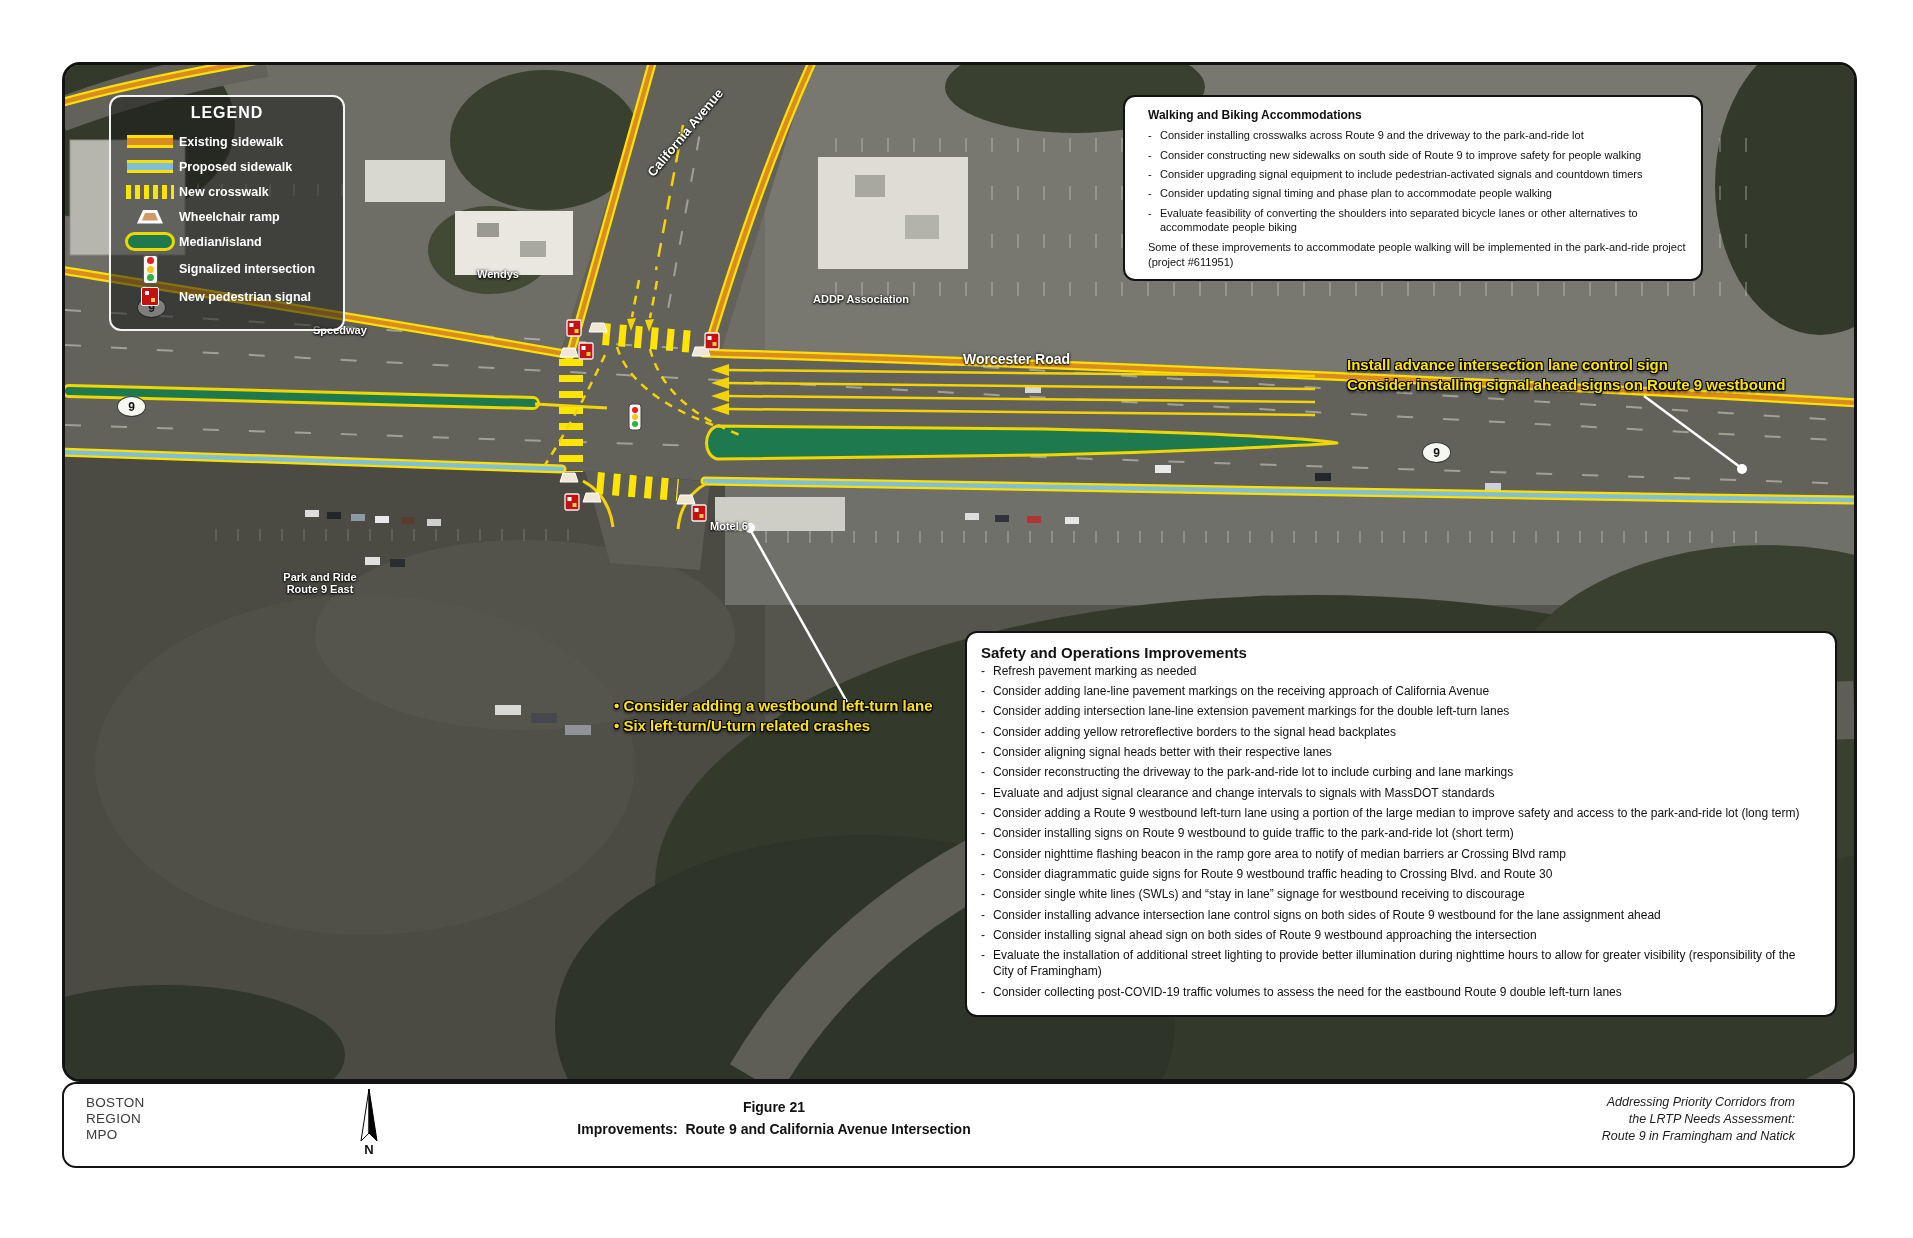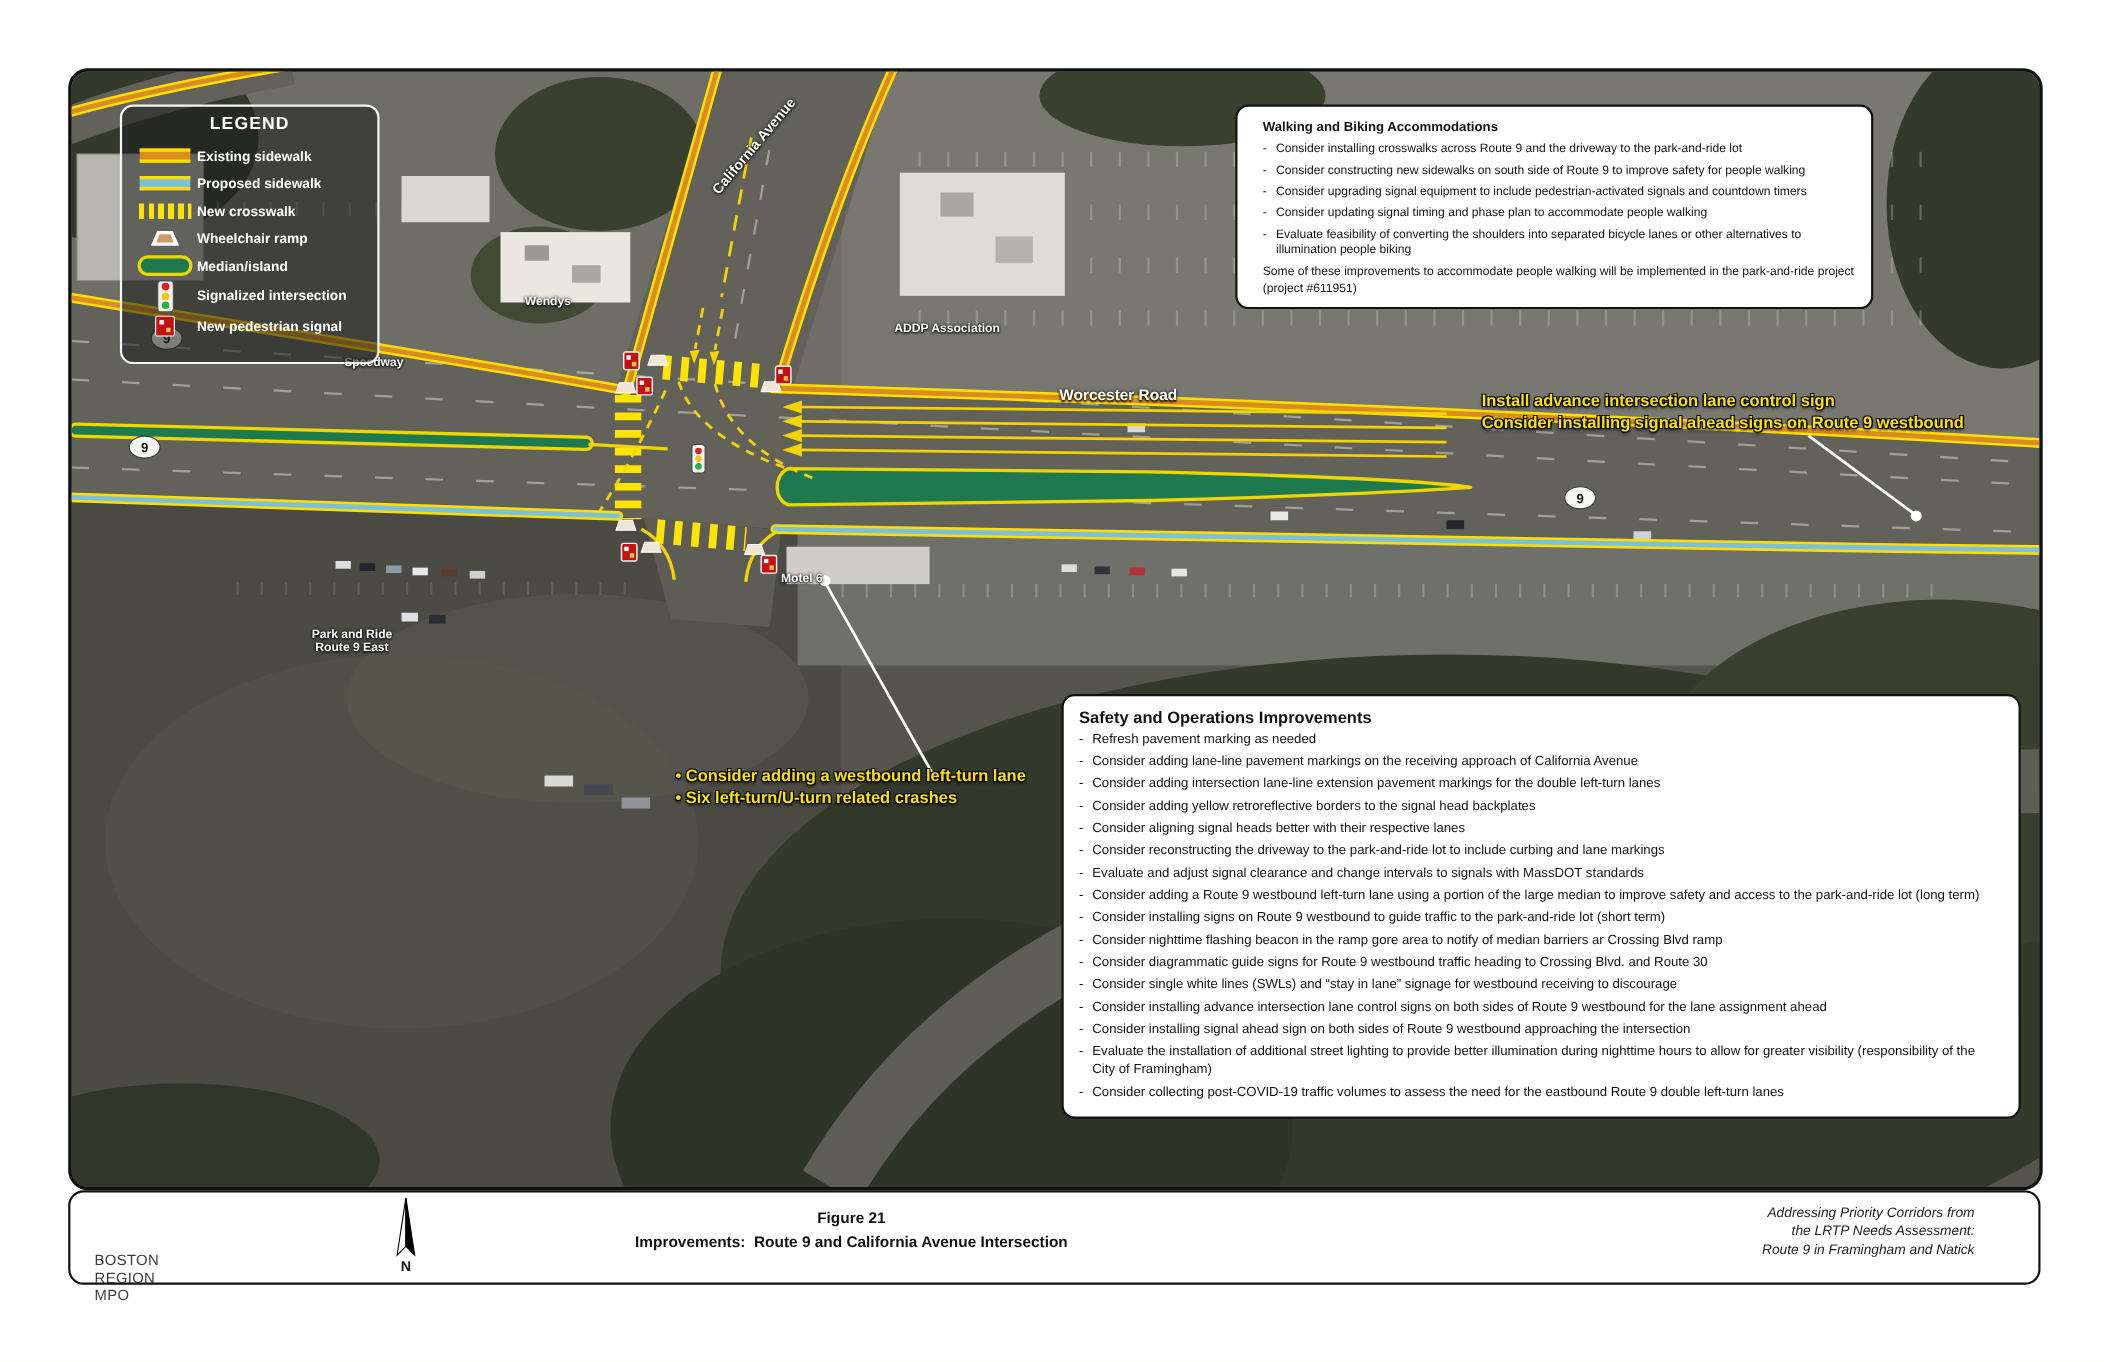--- a/index.html
+++ b/index.html
@@ -53,21 +53,21 @@
   .center2{text-align:center;white-space:normal;width:120px;}
   .shield{position:absolute;width:27px;height:19px;background:#f7f7f2;border:1px solid #3a3a3a;
           border-radius:50%;display:flex;align-items:center;justify-content:center;
           font-size:12px;font-weight:bold;color:#111;}
   .ynote{position:absolute;color:#ffe400;font-weight:bold;font-size:15px;line-height:1.32;white-space:nowrap;
          text-shadow:-1px -1px 0 #000,1px -1px 0 #000,-1px 1px 0 #000,1px 1px 0 #000,0 2px 3px #000;}
 
   
   #footer{position:absolute;left:62px;top:1082px;width:1789px;height:82px;background:#fff;
           border:2.5px solid #121212;border-radius:14px;}
-  .f-org{position:absolute;left:22px;top:11px;font-size:13.5px;line-height:16px;color:#3c3c3c;letter-spacing:.3px;margin-top:43px;}
+  .f-org{position:absolute;left:22px;top:11px;font-size:13.5px;line-height:16px;color:#3c3c3c;letter-spacing:.3px;}
   .f-north{position:absolute;left:292px;top:4px;width:26px;text-align:center;}
   .f-north .nlab{font-size:13px;font-weight:bold;color:#111;margin-top:-8px;}
   .f-center{position:absolute;left:0;top:15px;width:1420px;text-align:center;color:#111;}
   .f-center .fl{font-weight:bold;font-size:14px;}
   .f-center .ft{font-weight:bold;font-size:14px;margin-top:6px;white-space:pre;}
   .f-right{position:absolute;right:58px;top:10px;text-align:right;font-style:italic;font-size:12.5px;
            line-height:17px;color:#1c1c1c;}
 </style>
 </head>
 <body>
@@ -367,21 +367,21 @@
       <div class="li">
           <span class="d">-</span>
           <span class="t">Consider upgrading signal equipment to include pedestrian-activated signals and countdown timers</span>
         </div>
       <div class="li">
           <span class="d">-</span>
           <span class="t">Consider updating signal timing and phase plan to accommodate people walking</span>
         </div>
       <div class="li">
           <span class="d">-</span>
-          <span class="t">Evaluate feasibility of converting the shoulders into separated bicycle lanes or other alternatives to illumination people biking</span>
+          <span class="t">Evaluate feasibility of converting the shoulders into separated bicycle lanes or other alternatives to accommodate people biking</span>
         </div>
       <div class="note">Some of these improvements to accommodate people walking will be implemented in the park-and-ride project (project #611951)</div>
     </div>
 
     <div class="tbox" id="safety-box">
       <div class="bt">Safety and Operations Improvements</div>
       <div class="li">
           <span class="d">-</span>
           <span class="t">Refresh pavement marking as needed</span>
         </div>

